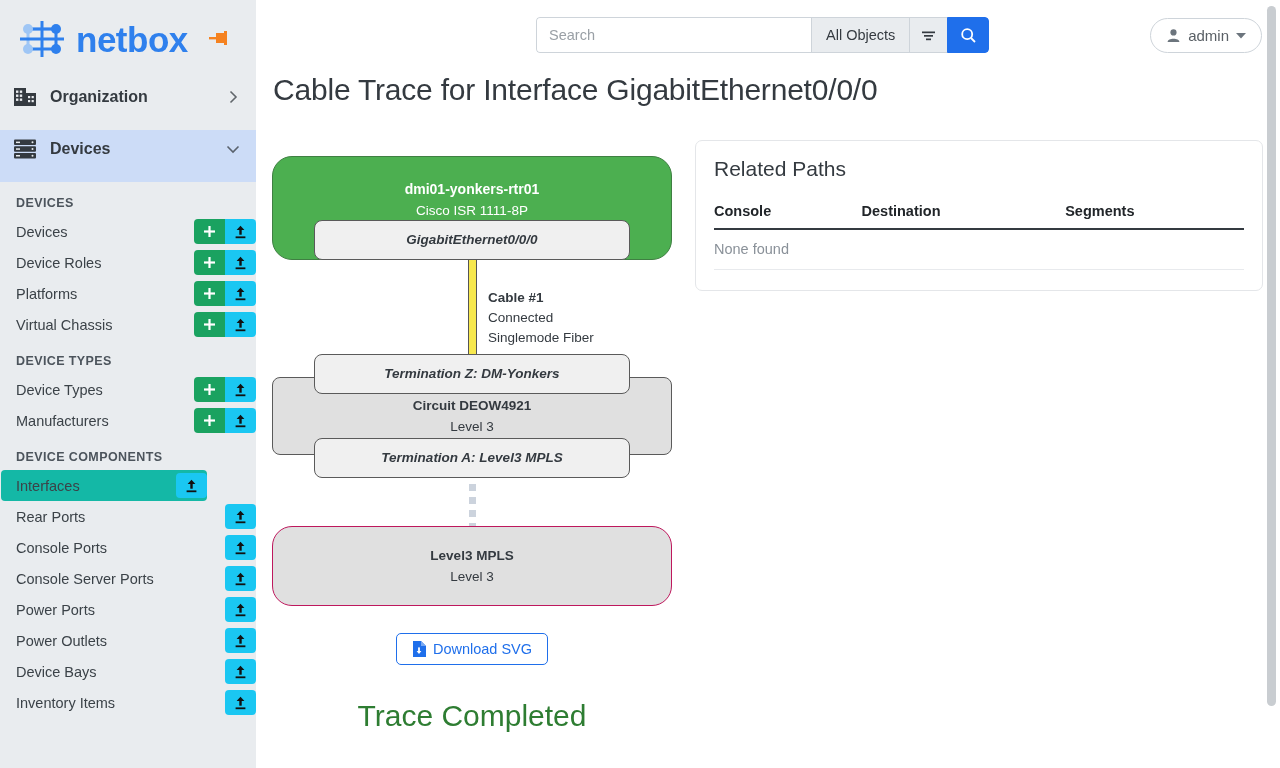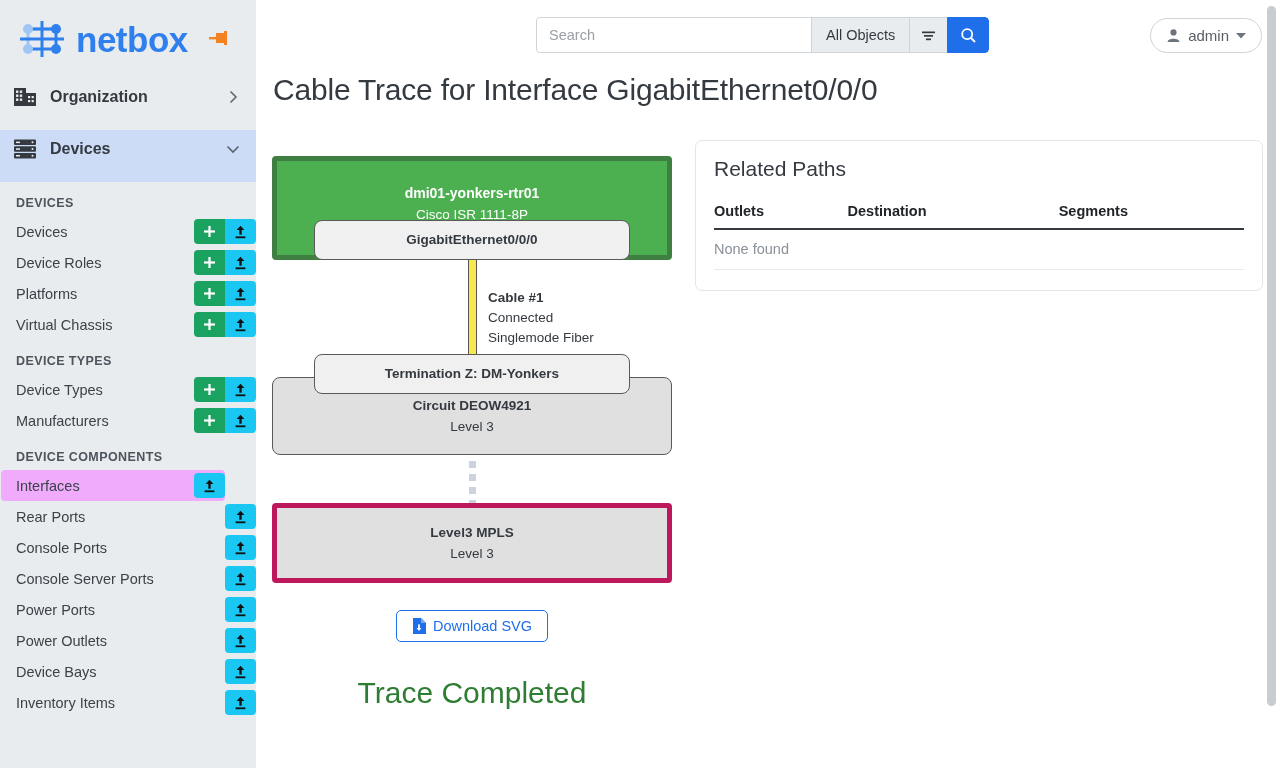--- a/index.html
+++ b/index.html
@@ -55,22 +55,22 @@
   .nav-item {
     position: relative;
     height: 31px;
     display: flex; align-items: center;
     padding-left: 16px;
     font-size: 14.5px; color: #3b4248;
     cursor: pointer;
   }
   .nav-item .ni-label { flex: 1; }
   .nav-item.sel {
-    background: #f0abfc;
-    width: 224px; border-radius: 4px; margin-left: 1px; padding-left: 15px;
+    background: #14b8a6;
+    width: 206px; border-radius: 4px; margin-left: 1px; padding-left: 15px;
   }
   .btn-pair {
     position: absolute; right: 0; top: 3px;
     display: flex; height: 25px;
   }
   .mini-btn {
     width: 31px; height: 25px;
     display: flex; align-items: center; justify-content: center;
     cursor: pointer; border: none;
   }
@@ -130,38 +130,39 @@
   #page { position: absolute; left: 256px; top: 70px; width: 1024px; }
   .page-title {
     font-size: 30px; font-weight: 400; color: #343a40;
     margin: 0; padding: 3px 0 0 17px; letter-spacing: -.2px;
   }
 
   #trace { position: absolute; left: 16px; top: 86px; width: 400px; }
 
   .node {
     position: relative;
-    border: 5px solid #be185d;
-    border-radius: 4px;
+    border: 1px solid #be185d;
+    border-radius: 20px;
     text-align: center;
   }
   .node-device {
     background: #4caf50; border-color: #3f7f42;
     height: 104px; padding-top: 24px; color: #fff;
   }
   .node-device .n-title { font-size: 14px; font-weight: 700; }
   .node-device .n-sub { font-size: 13.5px; margin-top: 6px; }
 
   .term-box {
     position: relative; z-index: 3;
     width: 316px; margin: 0 auto;
     background: #f0f0f0; border: 1px solid #5a5a5a; border-radius: 8px;
     height: 40px; line-height: 38px;
     font-size: 13.5px; font-weight: 700; color: #343a40;
     text-align: center;
+    font-style: italic;
   }
   .iface-box { margin-top: -40px; }
 
   .cable-seg { position: relative; height: 100px; }
   .cable-line {
     position: absolute; left: 50%; top: 0; height: 100px;
     width: 9px; margin-left: -4px;
     background: #f7e84e;
     border-left: 1px solid #555; border-right: 1px solid #555;
   }
@@ -574,20 +575,21 @@
         <div>Singlemode Fiber</div>
       </div>
     </div>
 
     <div class="circuit-wrap">
       <div class="term-box">Termination Z: DM-Yonkers</div>
       <div class="circuit-box">
         <div class="c-title">Circuit DEOW4921</div>
         <div class="c-sub">Level 3</div>
       </div>
+      <div class="term-box term-a">Termination A: Level3 MPLS</div>
     </div>
 
     <div class="dotted-link">
       <i style="top:6px"></i>
         <i style="top:19px"></i>
         <i style="top:32px"></i>
         <i style="top:45px"></i>
     </div>
 
     <div class="node node-provider">
@@ -608,21 +610,21 @@
     </div>
 
     <div class="trace-done" style="color: rgb(46, 125, 50);">Trace Completed</div>
   </div>
 
   <div id="related">
     <h2>Related Paths</h2>
     <table>
       <thead>
           <tr id="rp-head">
-            <th>Outlets</th>
+            <th>Console</th>
             <th>Destination</th>
             <th>Segments</th>
           </tr>
         </thead>
       <tbody id="rp-body">
           <tr>
             <td colspan="3">None found</td>
           </tr>
         </tbody>
     </table>

